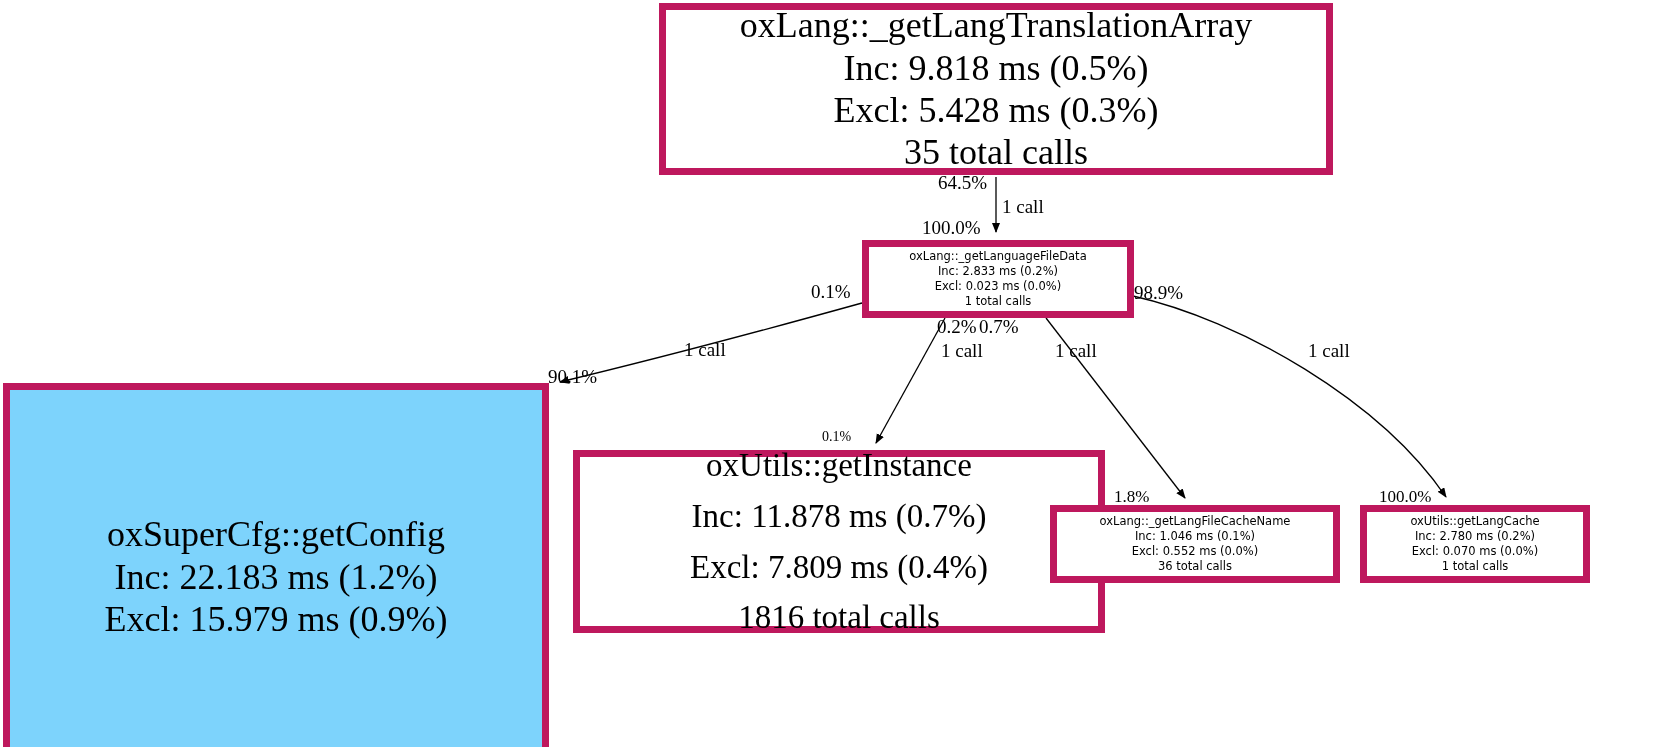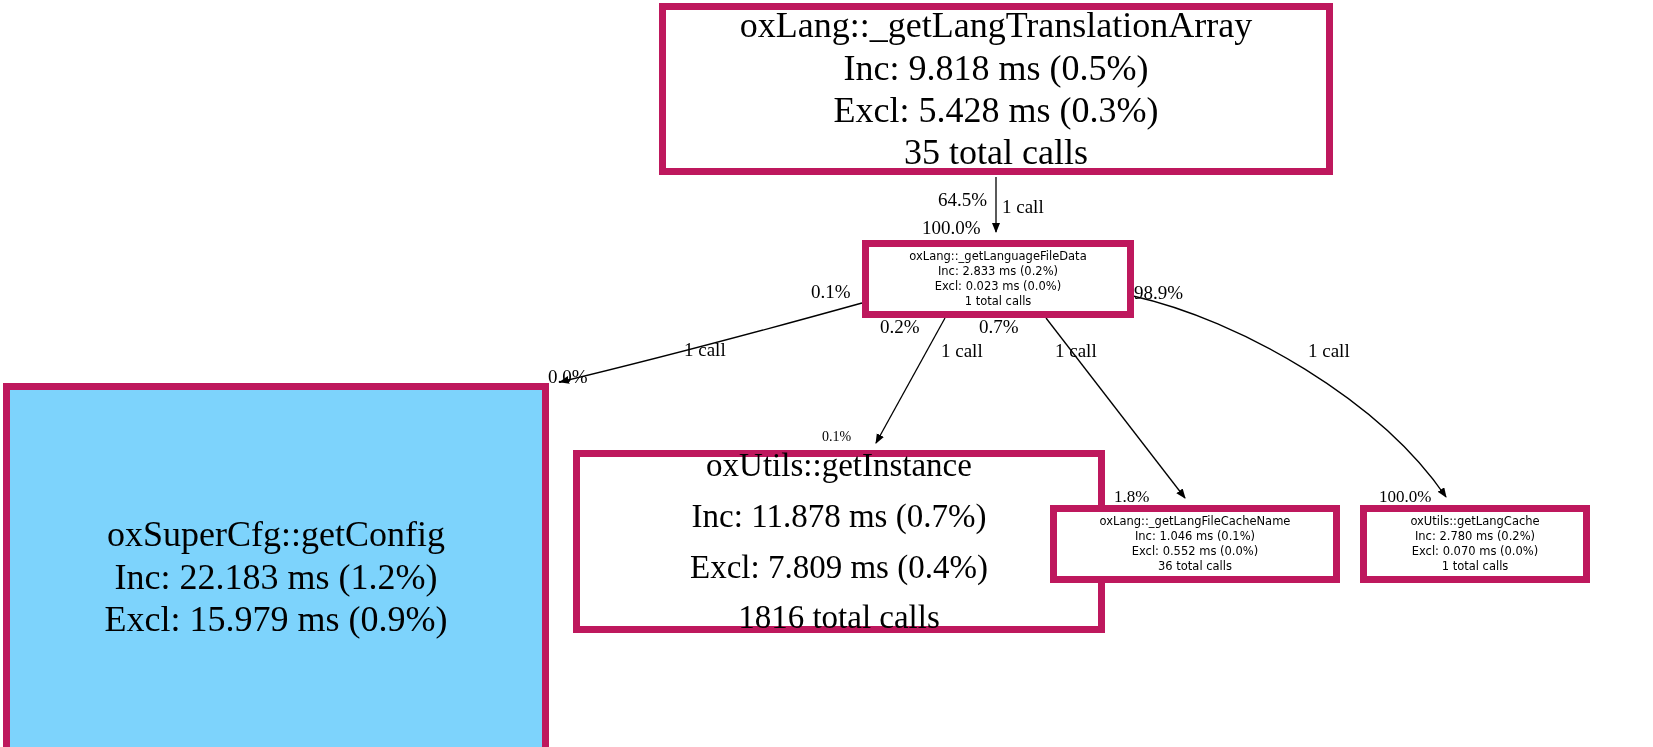--- a/index.html
+++ b/index.html
@@ -126,29 +126,29 @@
     <span class="ln">36 total calls</span>
   </div>
 
   <div class="node small" style="left: 1360px; top: 505px; width: 230px; height: 78px; background: rgb(255, 255, 255);">
     <span class="ln">oxUtils::getLangCache</span>
     <span class="ln">Inc: 2.780 ms (0.2%)</span>
     <span class="ln">Excl: 0.070 ms (0.0%)</span>
     <span class="ln">1 total calls</span>
   </div>
 
-  <div class="edge-label lbl-lg" style="left:938px; top:172px;margin-top:17px;">64.5%</div>
+  <div class="edge-label lbl-lg" style="left:938px; top:172px;">64.5%</div>
   <div class="edge-label lbl-lg" style="left:1002px; top:196px;">1 call</div>
   <div class="edge-label lbl-lg" style="left:922px; top:217px;">100.0%</div>
 
   <div class="edge-label lbl-lg" style="left:811px; top:281px;">0.1%</div>
   <div class="edge-label lbl-lg" style="left:684px; top:339px;">1 call</div>
-  <div class="edge-label lbl-lg" style="left:548px; top:366px;">0.0%</div>
+  <div class="edge-label lbl-lg" style="left:548px; top:366px;">90.1%</div>
 
-  <div class="edge-label lbl-lg" style="left:880px; top:316px;">0.2%</div>
+  <div class="edge-label lbl-lg" style="left:937px; top:316px;">0.2%</div>
   <div class="edge-label lbl-lg" style="left:941px; top:340px;">1 call</div>
   <div class="edge-label lbl-sm" style="left:822px; top:429px;">0.1%</div>
 
   <div class="edge-label lbl-lg" style="left:979px; top:316px;">0.7%</div>
   <div class="edge-label lbl-lg" style="left:1055px; top:340px;">1 call</div>
   <div class="edge-label lbl-md" style="left:1114px; top:487px;">1.8%</div>
 
   <div class="edge-label lbl-lg" style="left:1134px; top:282px;">98.9%</div>
   <div class="edge-label lbl-lg" style="left:1308px; top:340px;">1 call</div>
   <div class="edge-label lbl-md" style="left:1379px; top:487px;">100.0%</div>

